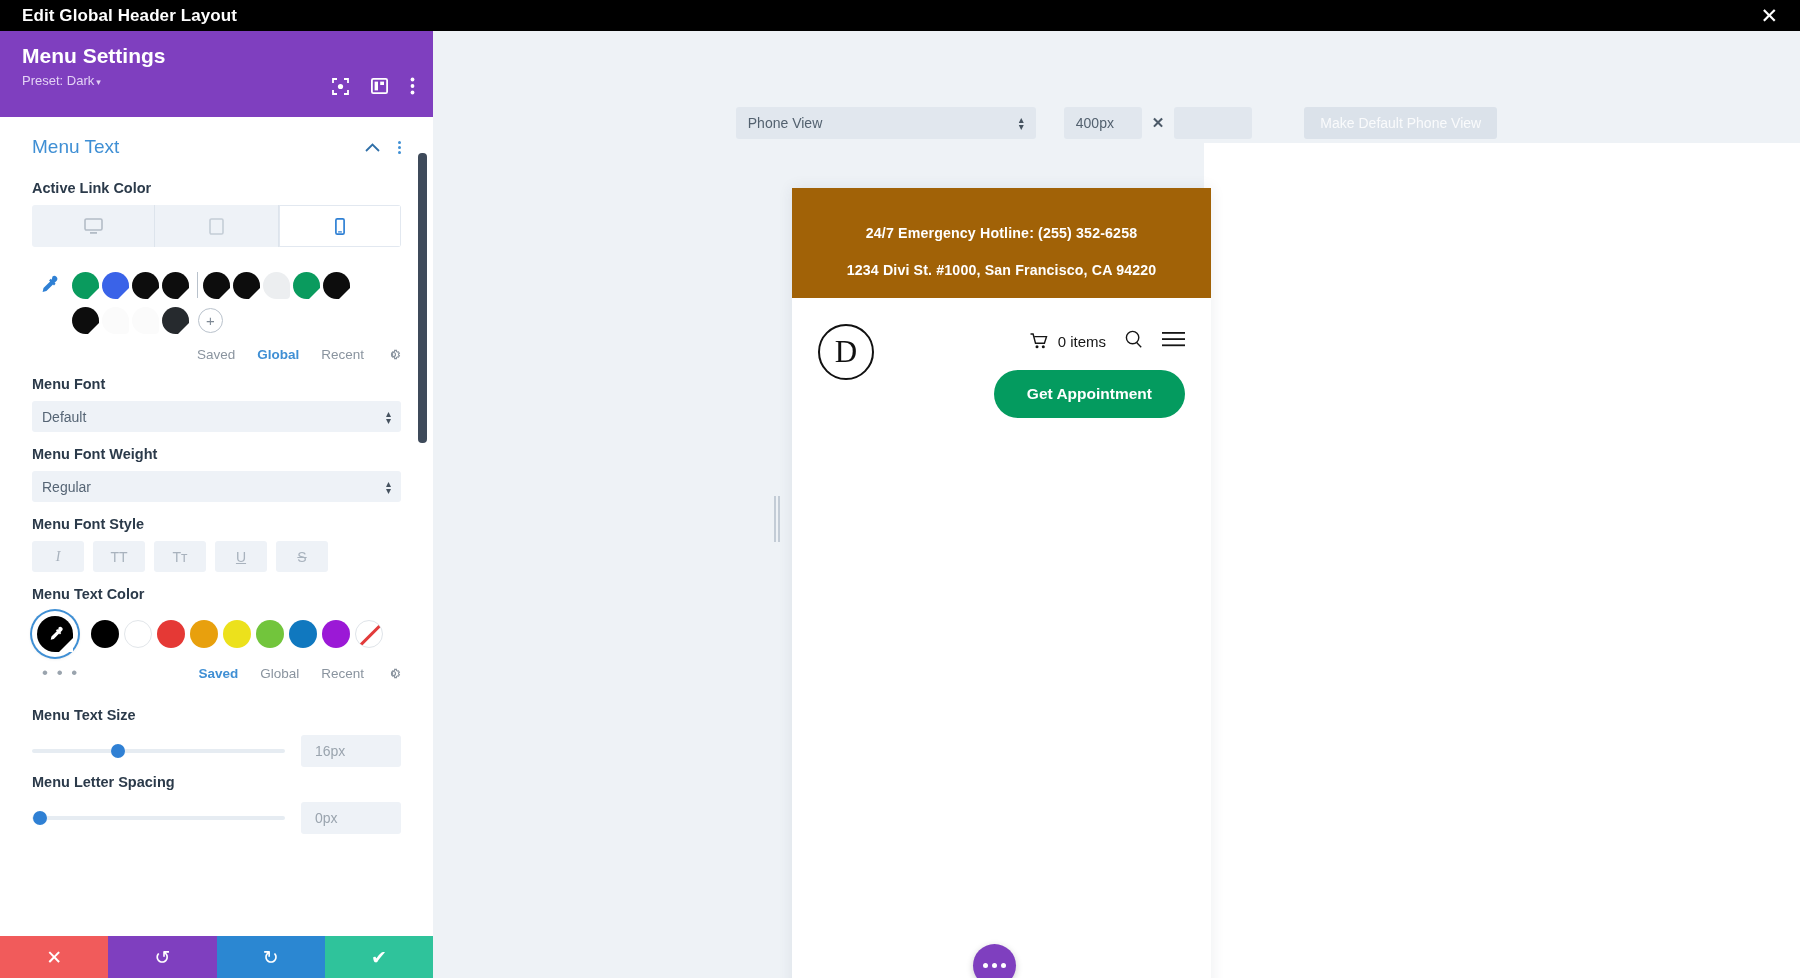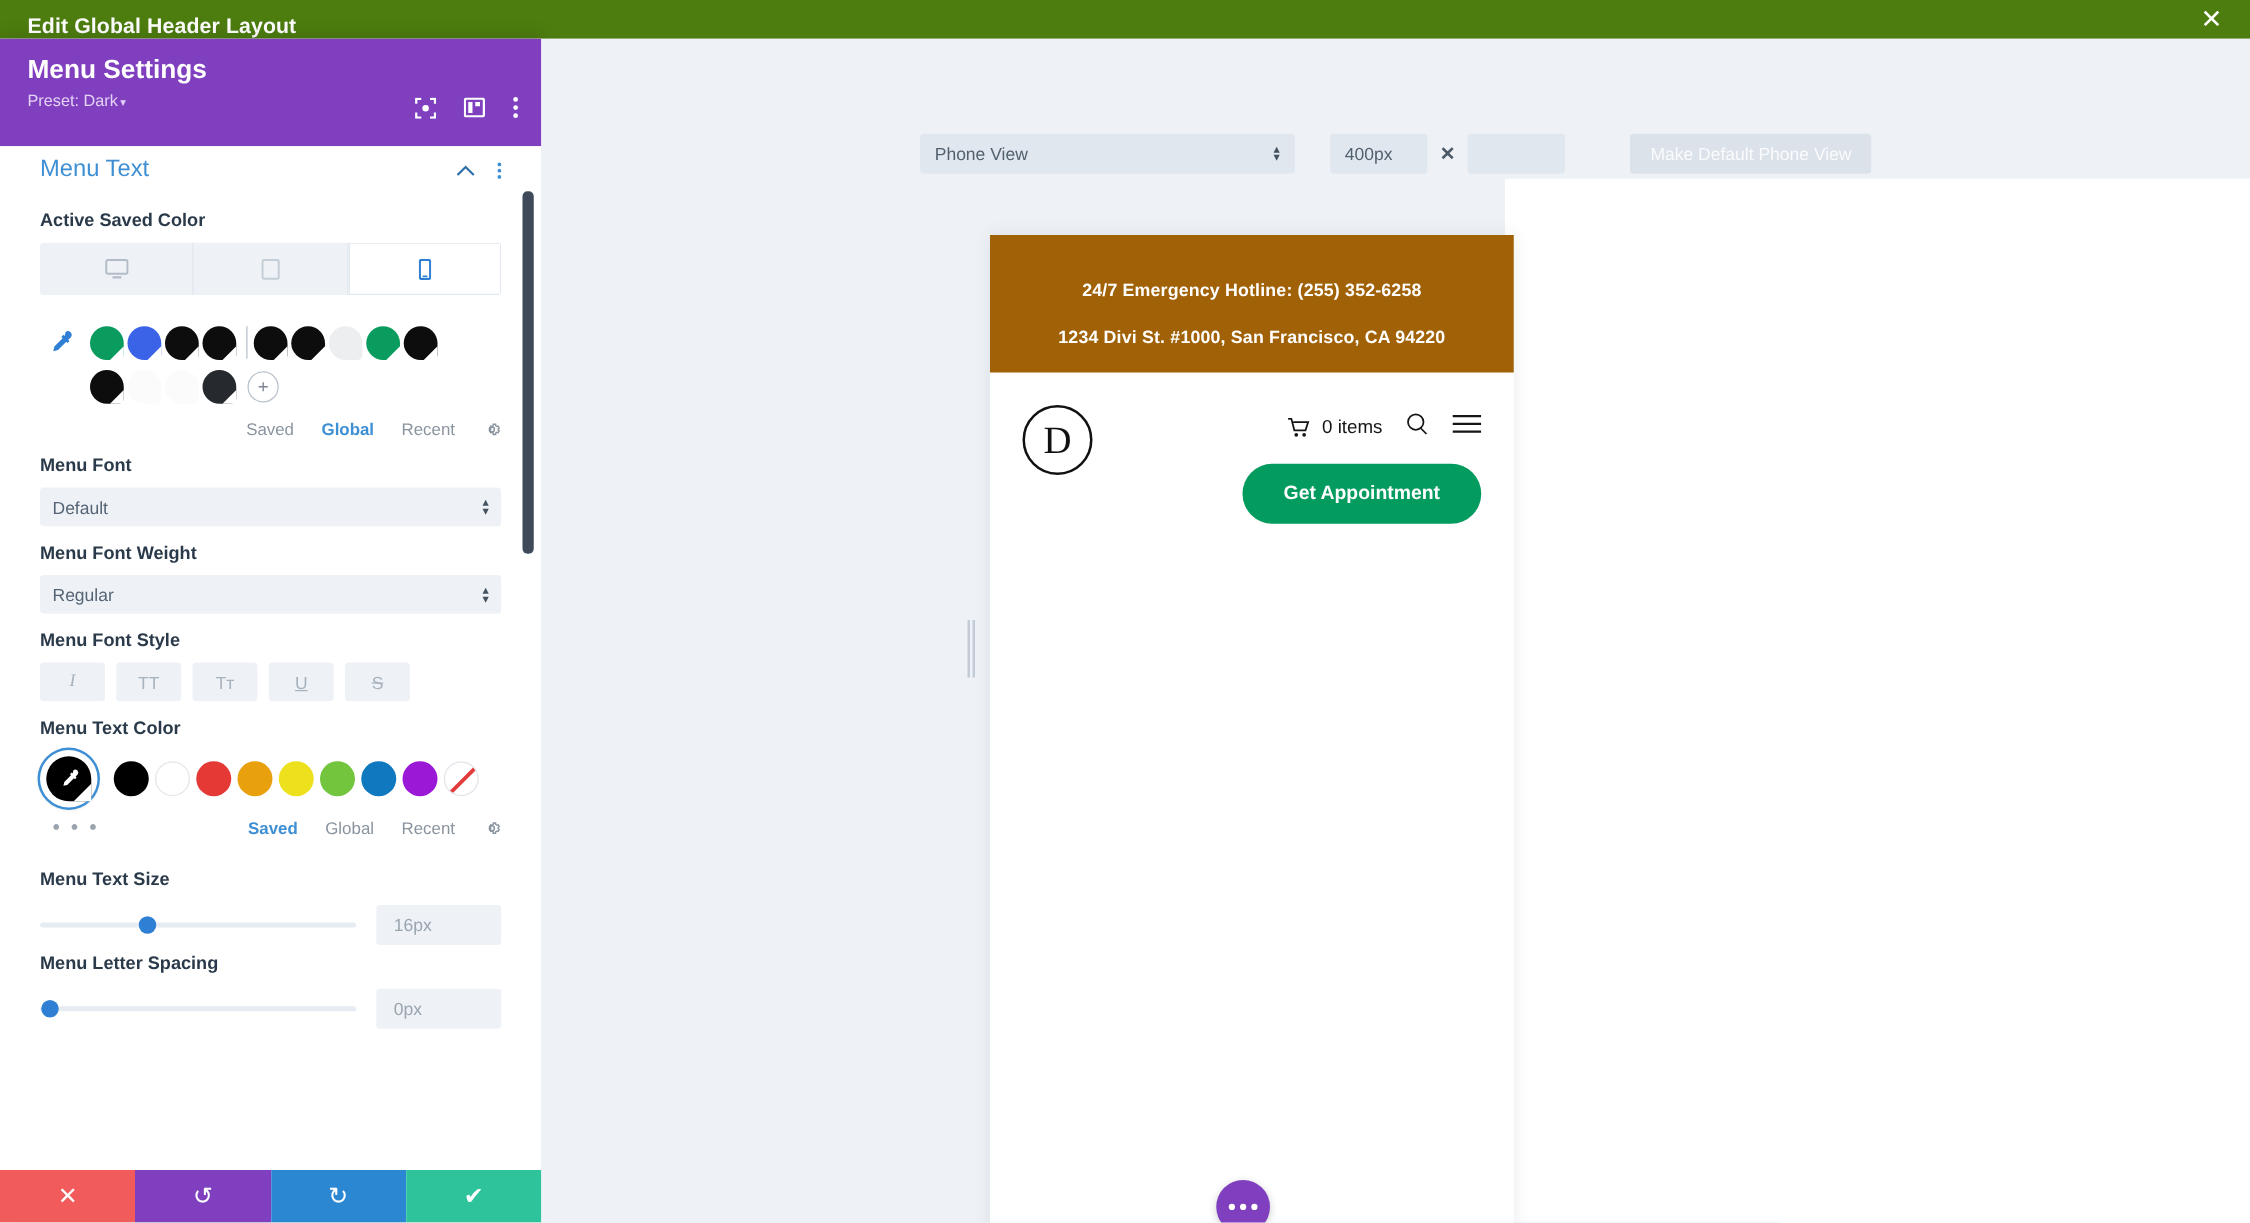--- a/index.html
+++ b/index.html
@@ -7,21 +7,21 @@
     width: 1800px; height: 978px;
     font-family: "Liberation Sans", sans-serif;
     background: #eef2f6;
     overflow: hidden;
   }
   #app { position: relative; width: 1800px; height: 978px; }
 
   
   .topbar {
     position: absolute; top: 0; left: 0; width: 1800px; height: 31px;
-    background: #4d7c0f; display: flex; align-items: flex-end;
+    background: #000000; display: flex; align-items: center;
   }
   .topbar-title {
     color: #fff; font-size: 17px; font-weight: bold; margin-left: 22px;
     letter-spacing: .1px;
   }
   .topbar-close {
     position: absolute; right: 22px; top: 50%; transform: translateY(-50%);
     color: #fff; font-size: 21px; line-height: 1; cursor: pointer;
     font-family: "DejaVu Sans", sans-serif;
   }
@@ -53,21 +53,21 @@
     color: #fff; font-size: 14.5px; cursor: pointer; font-weight: 500;
   }
   .tab.active { background: #8f4fd4; }
 
   .panel-body {
     flex: 1; overflow: hidden; position: relative; background: #fff;
     padding: 0 32px 0 32px;
   }
 
   .section-head {
-    display: flex; align-items: center; padding: 8px 0 8px 0;
+    display: flex; align-items: center; padding: 19px 0 8px 0;
   }
   .section-title { color: #3f8fd4; font-size: 19px; flex: 1; }
   .section-chevron { color: #2f6fa8; font-size: 14px; margin-right: 18px; cursor: pointer; }
   .section-dots { color: #3f8fd4; cursor: pointer; display:flex; flex-direction:column; gap:2px; }
   .section-dots i { width: 3px; height: 3px; background: #3f8fd4; border-radius: 50%; display:block;}
 
   .field-label {
     font-size: 14.5px; color: #2b3a4a; font-weight: bold; margin: 14px 0 9px 0;
   }
 
@@ -315,21 +315,21 @@
               <path d="M1 8L7.5 1.6L14 8" stroke="#2f6fa8" stroke-width="1.8" fill="none"></path>
             </svg>
         </div>
         <div class="section-dots">
             <i></i>
             <i></i>
             <i></i>
           </div>
       </div>
 
-      <div class="field-label">Active Saved Color</div>
+      <div class="field-label">Active Link Color</div>
       <div class="device-row">
         <div class="device-btn">
           <svg width="19" height="17" viewBox="0 0 19 17">
             <rect x="1" y="1" width="17" height="11" rx="1.4" stroke="#b3bcc6" stroke-width="1.6" fill="none"></rect>
             <rect x="6" y="14" width="7" height="1.8" fill="#b3bcc6"></rect>
           </svg>
         </div>
         <div class="device-btn">
           <svg width="15" height="17" viewBox="0 0 15 17">
             <rect x="1" y="1" width="13" height="15" rx="1.4" stroke="#c4cdd6" stroke-width="1.6" fill="none"></rect>

